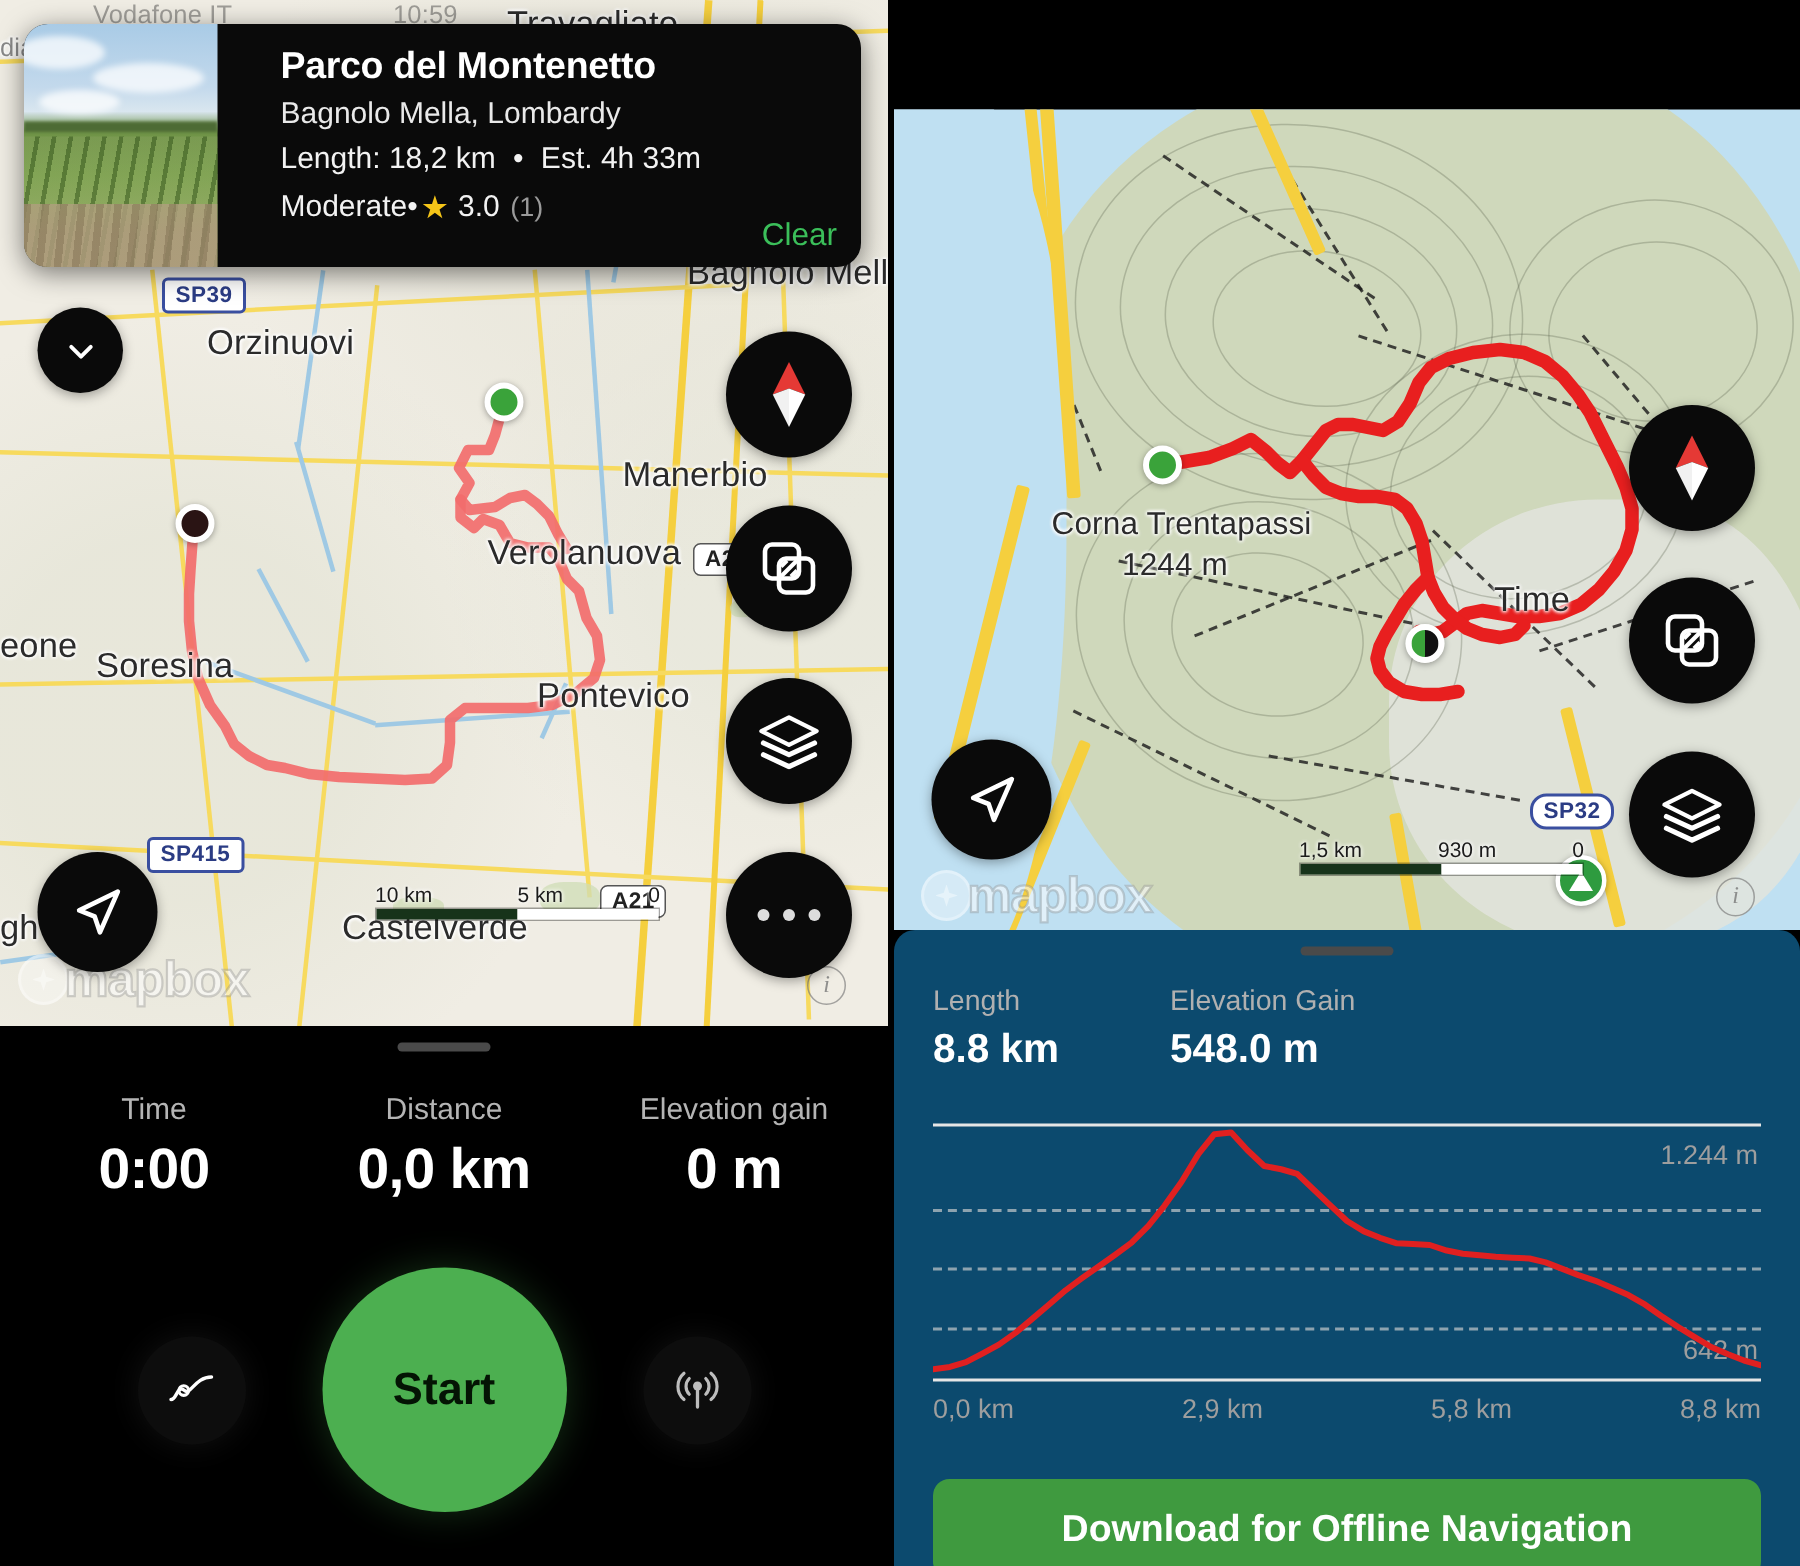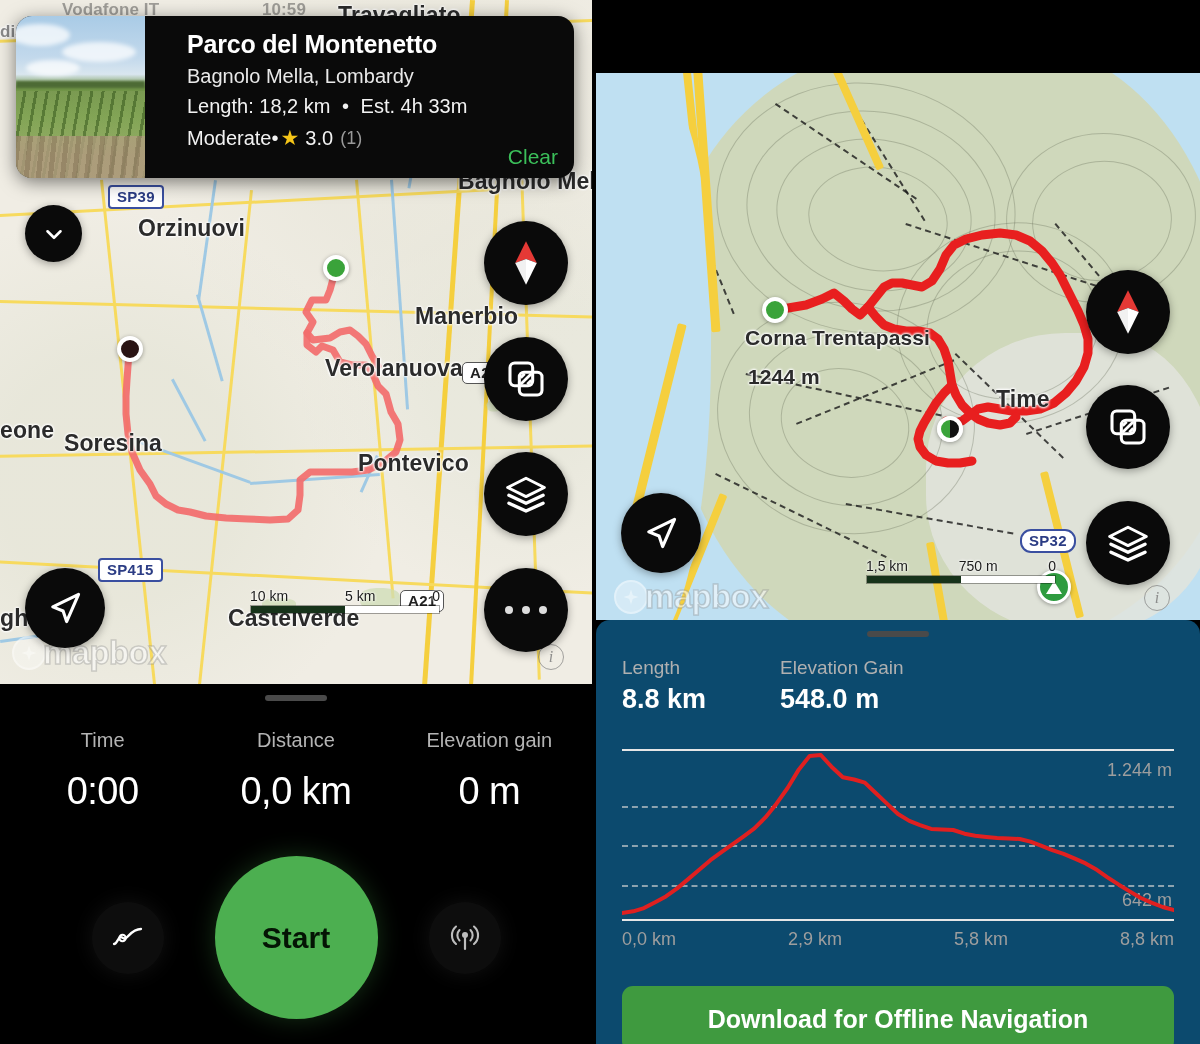--- a/index.html
+++ b/index.html
@@ -29,21 +29,21 @@
       radial-gradient(circle at 70% 20%, rgba(232,230,218,.6) 0 16%, transparent 38%),
       radial-gradient(circle at 88% 55%, rgba(226,228,214,.5) 0 14%, transparent 35%),
       #f0ede4;
   }
   .road { position: absolute; background: #f7da5e; transform-origin: 0 0; }
   .road.major { background: #f5cf3e; }
   .river { position: absolute; background: #9fc9e4; transform-origin: 0 0; }
   .greenpatch { position: absolute; background: #cfdcb6; border-radius: 40%; opacity: .75; }
 
   .map-label {
-    position: absolute; color: #2b2b2b; font-size: 21px; font-weight: 700;
+    position: absolute; color: #2b2b2b; font-size: 21px; font-weight: 400;
     text-shadow: 0 0 3px #fff, 0 0 3px #fff, 0 0 3px #fff, 0 0 2px #fff;
     white-space: nowrap; letter-spacing: .1px;
   }
   .map-label.sm { font-size: 17px; }
   .map-label.lg { font-size: 23px; }
 
   .shield {
     position: absolute; background: #fff; border: 2px solid #3a4fa0; border-radius: 4px;
     color: #2b3c84; font-size: 15px; font-weight: 700; padding: 1px 7px 2px;
     line-height: 1.15; letter-spacing: .3px;
@@ -139,21 +139,21 @@
 
   
   .sheet-left {
     position: absolute; left: 0; bottom: 0; width: 592px; height: 360px;
     background: #000; border-radius: 14px 14px 0 0;
   }
   .grabber { width: 62px; height: 6px; border-radius: 3px; background: #4a4a4a; margin: 11px auto 0; }
   .stats-row { display: flex; margin-top: 28px; padding: 0 6px; }
   .stat { flex: 1; text-align: center; }
   .stat-label { color: #b4b4b4; font-size: 20px; font-weight: 400; }
-  .stat-value { color: #fff; font-size: 38px; font-weight: 400; margin-top: 18px; letter-spacing: -.5px; }
+  .stat-value { color: #fff; font-size: 38px; font-weight: 700; margin-top: 7px; letter-spacing: -.5px; }
 
   .actions { display: flex; align-items: center; justify-content: center; gap: 51px; margin-top: 43px; }
   .circle-btn {
     width: 72px; height: 72px; border-radius: 50%; background: #0d0d0d;
     display: flex; align-items: center; justify-content: center; cursor: pointer;
     box-shadow: 0 0 22px rgba(255,255,255,.07);
   }
   .start-btn {
     width: 163px; height: 163px; border-radius: 50%; background: #4caf50;
     display: flex; align-items: center; justify-content: center; cursor: pointer;
@@ -478,29 +478,29 @@
 
       <svg class="routeR" viewBox="0 0 604 547">
         <polyline points="186,236 210,232 226,226 238,220 248,228 256,236 264,242 272,234 280,224 288,214 296,210 306,210 316,212 326,214 336,208 344,196 350,182 358,172 370,166 386,162 404,160 420,162 434,168 446,178 456,190 464,202 470,214 476,226 482,238 488,252 492,266 492,280 488,294 480,308 470,320 458,330 444,336 430,338 416,338 404,336 392,334 382,336 374,342 366,348 358,350 350,348" fill="none" stroke="#e81f1f" stroke-width="9" stroke-linejoin="round" stroke-linecap="round"></polyline>
         <polyline points="272,234 280,244 288,252 298,256 310,258 322,258 334,260 342,266 348,276 352,288 354,300 356,312 360,322 366,332 374,340 382,346 392,350 404,352 414,350 420,344" fill="none" stroke="#e81f1f" stroke-width="9" stroke-linejoin="round" stroke-linecap="round"></polyline>
         <polyline points="356,312 348,320 340,330 334,340 328,350 324,358 322,366 324,374 330,382 340,388 352,390 364,390 376,388" fill="none" stroke="#e81f1f" stroke-width="9" stroke-linejoin="round" stroke-linecap="round"></polyline>
       </svg>
 
       <div class="wp start" style="left:166px; top:224px;"></div>
       <div class="wp half" style="left:341px; top:343px;"></div>
 
-      <div class="map-label" style="left:105px; top:253px;margin-left:44px;">Corna Trentapassi</div>
+      <div class="map-label" style="left:105px; top:265px;">Corna Trentapassi</div>
       <div class="map-label" style="left:152px; top:292px;">1244 m</div>
       <div class="map-label lg" style="left:400px; top:313px;">Time</div>
       <div class="shield" style="left:424px; top:456px;border-radius:11px;">SP32</div>
 
       <div class="scalebar" style="left:270px; top:485px; width:190px;">
         <div class="scale-nums">
           <span>1,5 km</span>
-          <span>750 m</span>
+          <span>930 m</span>
           <span>0</span>
         </div>
         <div class="scale-track">
             <div class="a"></div>
             <div class="b"></div>
           </div>
       </div>
 
       <div class="mapbox-logo" style="left:18px; top:505px;">
         <div class="mark">

